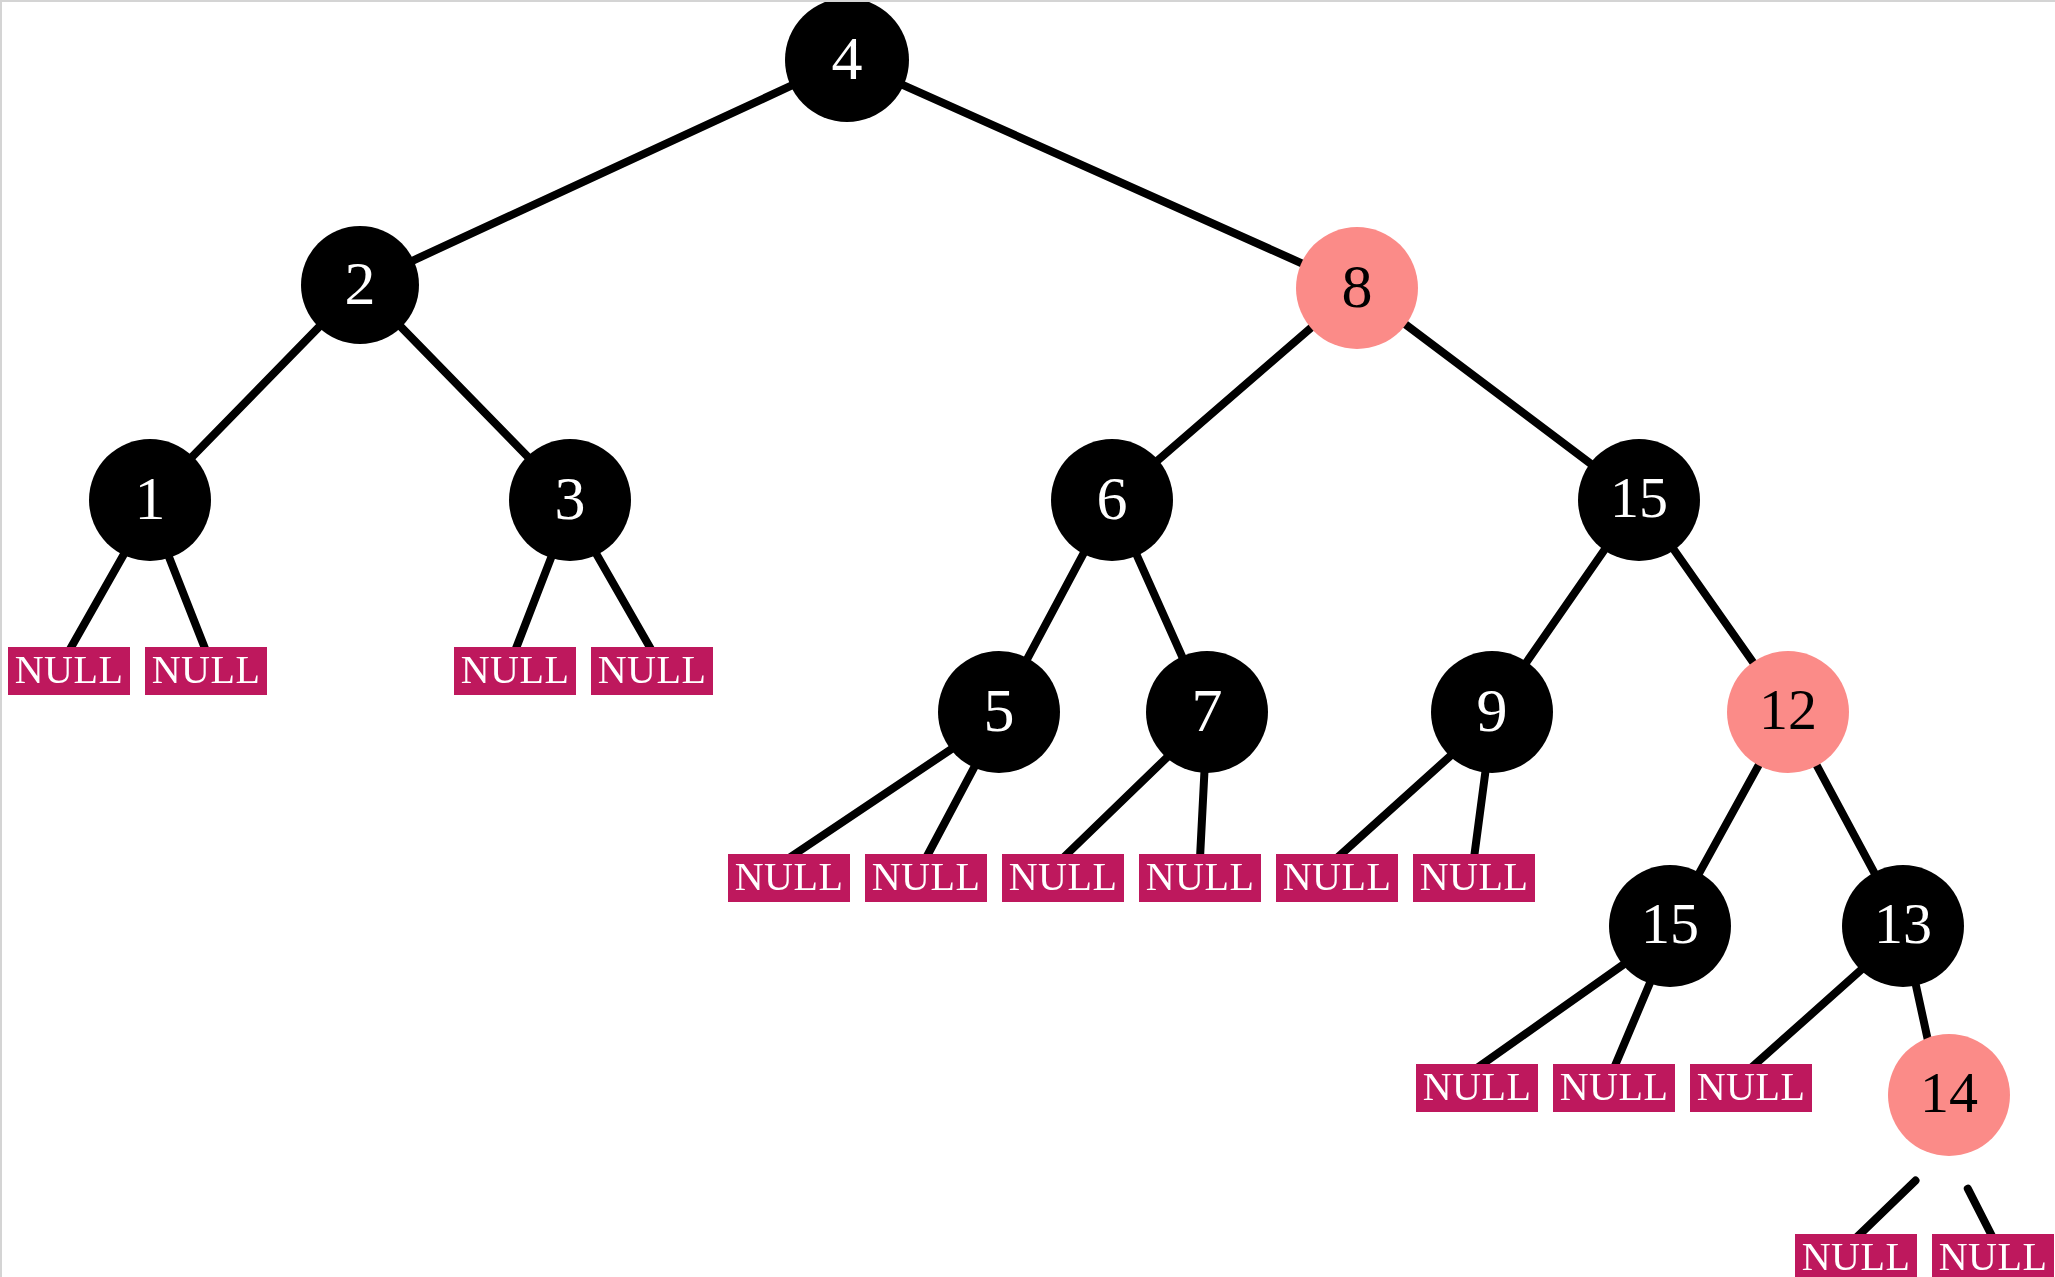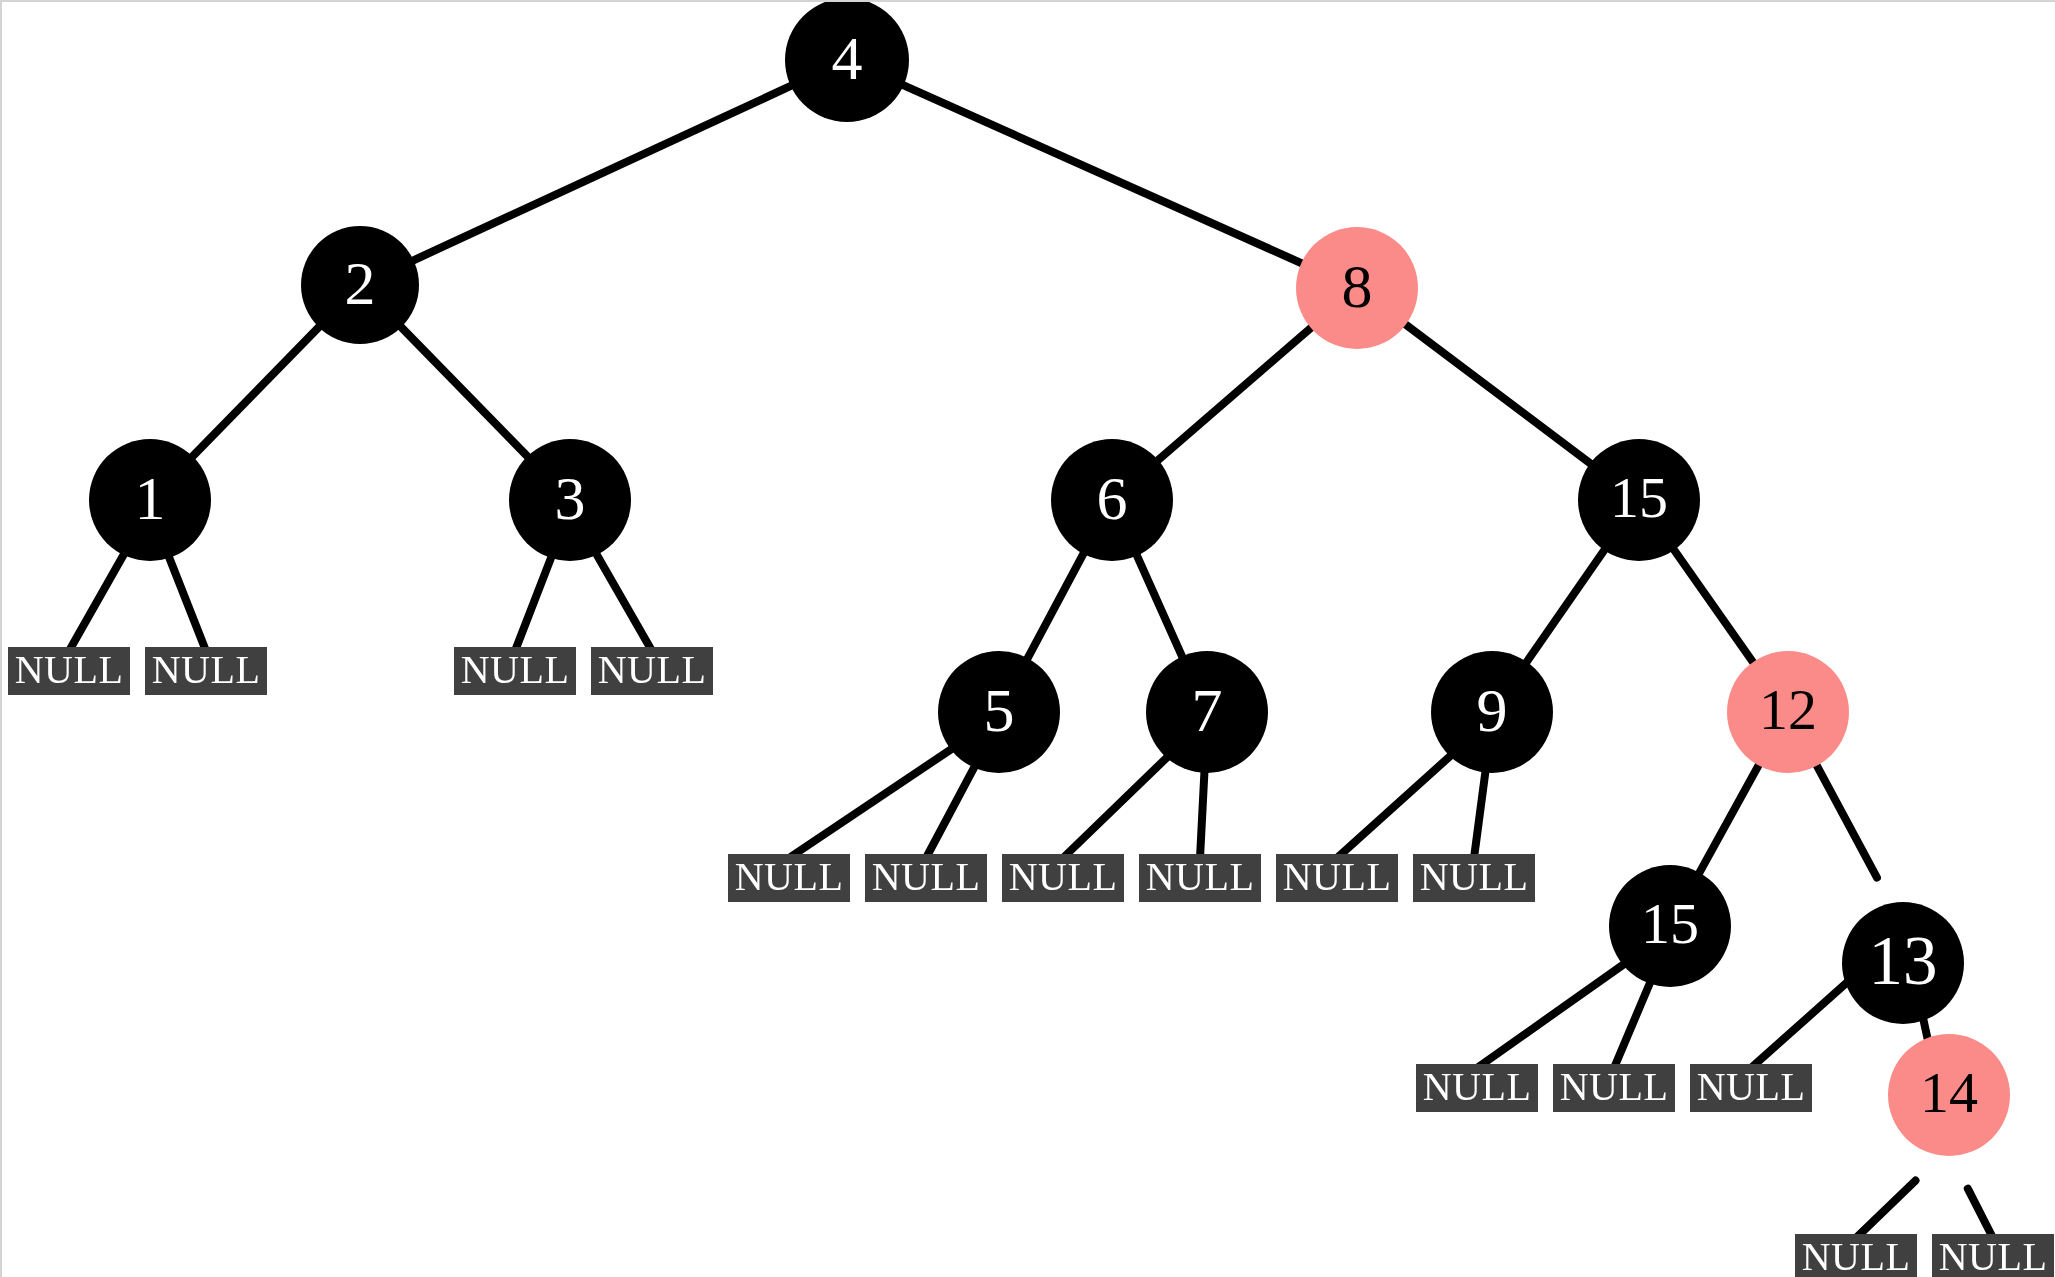--- a/index.html
+++ b/index.html
@@ -43,21 +43,21 @@
   .node.red {
     background: #fb8b88;
     color: #000000;
   }
   .node-label {
     display: block;
     transform: translateY(-2px);
   }
   .nullbox {
     position: absolute;
-    background: #404040;
+    background: #be185d;
     color: #ffffff;
     display: flex;
     align-items: center;
     justify-content: center;
     font-size: 40px;
     letter-spacing: 0.5px;
     line-height: 1;
     z-index: 3;
     box-sizing: border-box;
   }
@@ -127,21 +127,21 @@
       </div>
       <div class="node black" style="left: 1429px; top: 649px; width: 122px; height: 122px; font-size: 62px;">
         <span class="node-label">9</span>
       </div>
       <div class="node red" style="left: 1725px; top: 649px; width: 122px; height: 122px; font-size: 58px; text-align: right;">
         <span class="node-label">12</span>
       </div>
       <div class="node black" style="left: 1607px; top: 863px; width: 122px; height: 122px; font-size: 58px;">
         <span class="node-label">15</span>
       </div>
-      <div class="node black" style="left: 1840px; top: 900px; width: 122px; height: 122px; font-size: 69px;">
+      <div class="node black" style="left: 1840px; top: 863px; width: 122px; height: 122px; font-size: 58px;">
         <span class="node-label">13</span>
       </div>
       <div class="node red" style="left: 1886px; top: 1032px; width: 122px; height: 122px; font-size: 58px;">
         <span class="node-label">14</span>
       </div>
     </div>
   <div id="nulls-layer">
       <div class="nullbox" style="left: 6px; top: 645px; width: 122px; height: 48px;">
         <span>NULL</span>
       </div>

